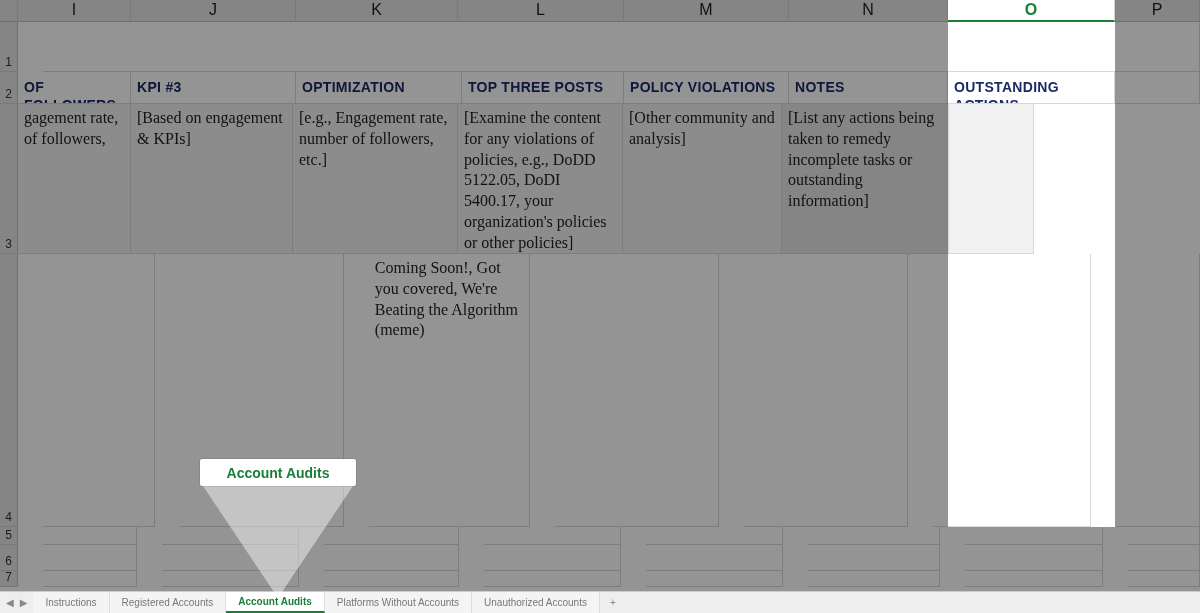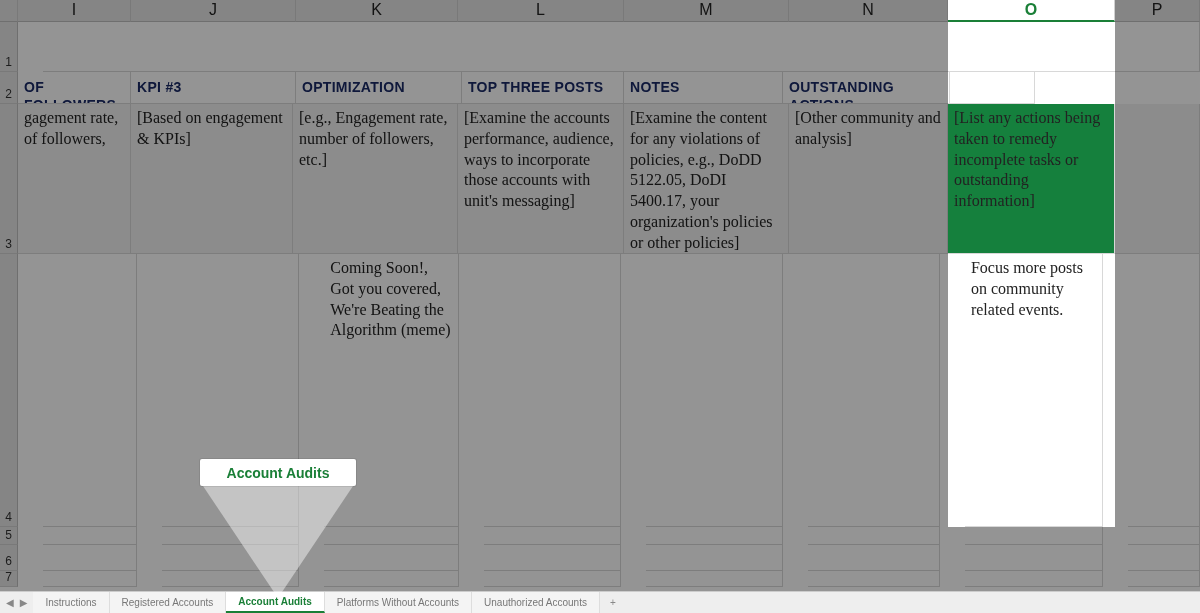--- a/index.html
+++ b/index.html
@@ -15,21 +15,21 @@
   .row-gutter { position: absolute; top: 22px; left: 0; width: 18px; background: #e6e6e6; color: #333; font-family: -apple-system, Helvetica, Arial, sans-serif; font-size: 12px; }
   .row-gutter .rn { border-bottom: 1px solid #d0d0d0; border-right: 1px solid #c0c0c0; display: flex; align-items: flex-end; justify-content: center; padding-bottom: 2px; }
 
   
   .grid { position: absolute; top: 22px; left: 18px; width: 1182px; }
   .row { display: flex; }
   .cell { border-right: 1px solid #d8d8d8; border-bottom: 1px solid #d8d8d8; padding: 4px 6px; font-size: 16px; line-height: 1.3; color: #222; overflow: hidden; }
   .hdr-cell { color: #1a2a66; font-size: 14px; font-weight: 700; font-family: "Helvetica Neue", Arial, sans-serif; letter-spacing: .3px; padding-top: 6px; }
   .hdr-cell.selected { color: #1a2a66; }
   .content-cell { background: #f1f1f1; }
-  .content-cell.selected-col { background: #15803d; }
+  .content-cell.selected-col { background: #e5e5e5; }
   .white-cell { background: #fff; margin-left: 25px; }
 
   
   .callout { position: absolute; left: 200px; top: 459px; width: 156px; height: 27px; background: #fff; color: #1a7f37; font-family: "Helvetica Neue", Arial, sans-serif; font-weight: 700; font-size: 14px; display: flex; align-items: center; justify-content: center; border-radius: 2px; z-index: 20; box-shadow: 0 0 0 1px rgba(0,0,0,.08); }
   .callout-arrow { position: absolute; left: 203px; top: 486px; width: 150px; height: 112px; z-index: 15; }
 
   
   .dim { position: absolute; top: 0; left: 0; width: 1200px; height: 613px; background: rgba(0,0,0,0); pointer-events: none; }
   .dim .shade { position: absolute; background: rgba(0,0,0,0.42); }
 
@@ -73,44 +73,43 @@
 
     <div class="row" style="height:50px">
       <div class="cell white-cell" style="width:1182px"></div>
     </div>
 
     <div class="row" style="height:32px">
       <div class="cell hdr-cell" style="width:113px">OF FOLLOWERS</div>
       <div class="cell hdr-cell" style="width:165px">KPI #3</div>
       <div class="cell hdr-cell" style="width:166px">OPTIMIZATION</div>
       <div class="cell hdr-cell" style="width:162px">TOP THREE POSTS</div>
+      <div class="cell hdr-cell" style="width:165px">POLICY VIOLATIONS</div>
       <div class="cell hdr-cell" style="width:159px">NOTES</div>
       <div class="cell hdr-cell selected" style="width:167px">OUTSTANDING ACTIONS</div>
       <div class="cell hdr-cell" style="width:85px"></div>
     </div>
 
     <div class="row" style="height:150px">
       <div class="cell content-cell" style="width:113px">gagement rate, of followers,</div>
       <div class="cell content-cell" style="width:162px">[Based on engagement &amp; KPIs]</div>
       <div class="cell content-cell" style="width:165px">[e.g., Engagement rate, number of followers, etc.]</div>
-      <div class="cell content-cell" style="width:166px">[Examine the accounts performance, audience, ways to incorporate those accounts with unit's messaging]</div>
       <div class="cell content-cell" style="width:165px">[Examine the content for any violations of policies, e.g., DoDD 5122.05, DoDI 5400.17, your organization's policies or other policies]</div>
       <div class="cell content-cell" style="width:159px">[Other community and analysis]</div>
       <div class="cell content-cell selected-col" style="width:167px">[List any actions being taken to remedy incomplete tasks or outstanding information]</div>
       <div class="cell content-cell" style="width:85px"></div>
     </div>
 
     <div class="row" style="height:273px">
       <div class="cell white-cell" style="width:113px"></div>
       <div class="cell white-cell" style="width:165px"></div>
       <div class="cell white-cell" style="width:162px">Coming Soon!, Got you covered, We're Beating the Algorithm (meme)</div>
       <div class="cell white-cell" style="width:166px"></div>
       <div class="cell white-cell" style="width:165px"></div>
       <div class="cell white-cell" style="width:159px"></div>
-      <div class="cell white-cell selected-col" style="width:167px">Focus more posts on community related events.</div>
       <div class="cell white-cell" style="width:85px"></div>
     </div>
 
     <div class="row" style="height:18px">
       <div class="cell white-cell" style="width:113px"></div>
       <div class="cell white-cell" style="width:165px"></div>
       <div class="cell white-cell" style="width:162px"></div>
       <div class="cell white-cell" style="width:166px"></div>
       <div class="cell white-cell" style="width:165px"></div>
       <div class="cell white-cell" style="width:159px"></div>

